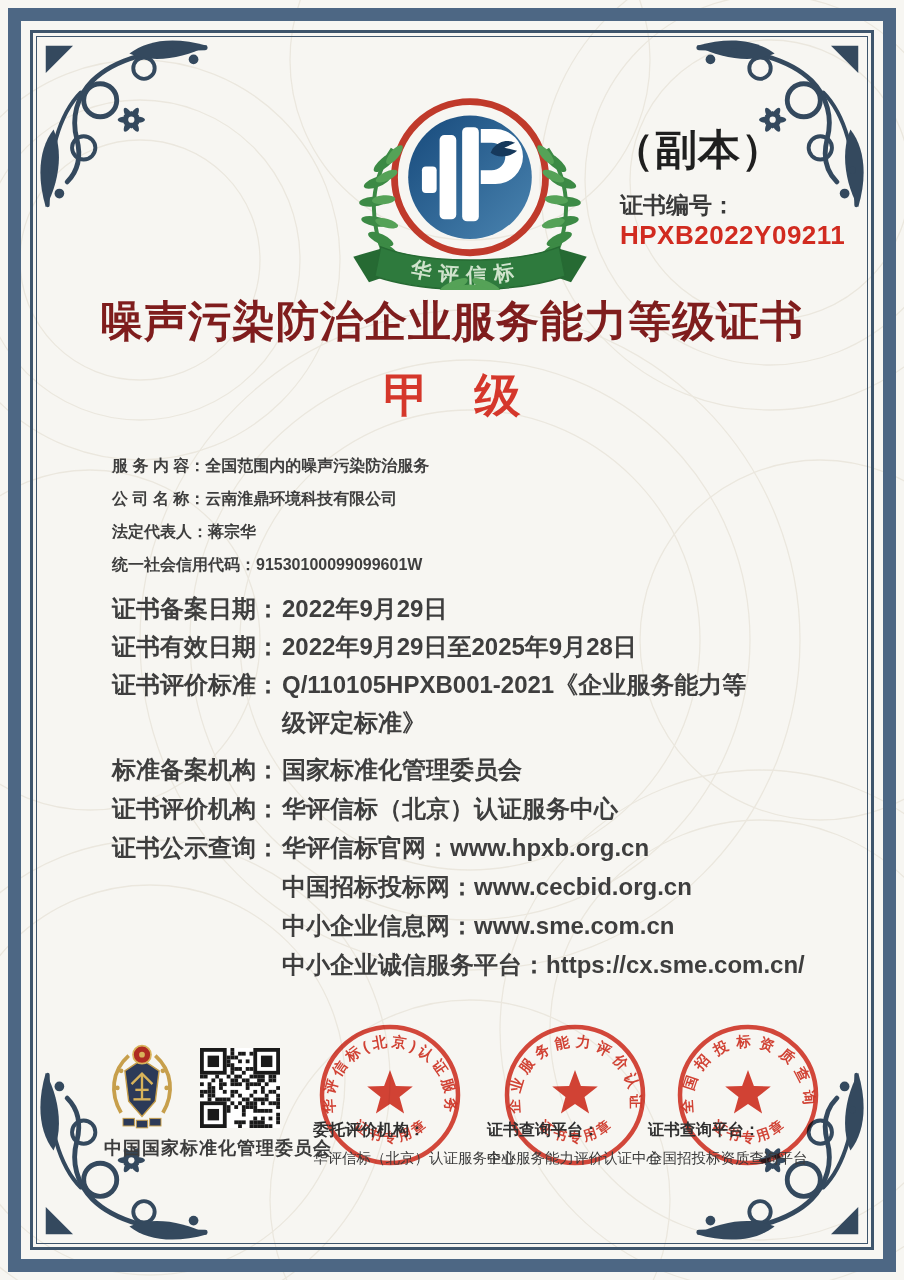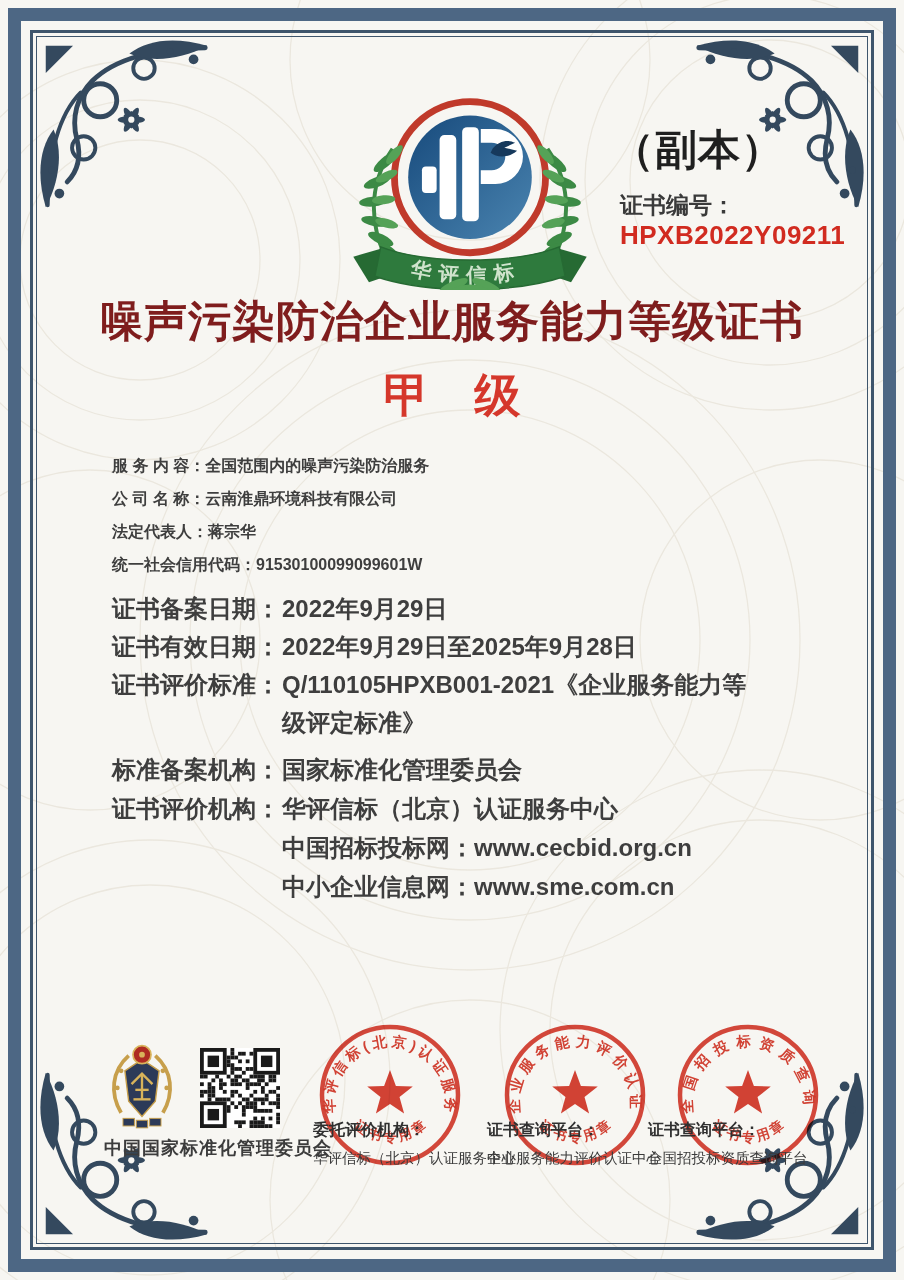--- a/index.html
+++ b/index.html
@@ -200,22 +200,24 @@
   <div class="tblock date-block">
     <div class="row"><span class="lab">证书备案日期：</span><span>2022年9月29日</span></div>
     <div class="row"><span class="lab">证书有效日期：</span><span>2022年9月29日至2025年9月28日</span></div>
     <div class="row"><span class="lab">证书评价标准：</span><span>Q/110105HPXB001-2021《企业服务能力等</span></div>
     <div class="row"><span class="lab"></span><span>级评定标准》</span></div>
   </div>
 
   <div class="tblock org-block">
     <div class="row"><span class="lab">标准备案机构：</span><span>国家标准化管理委员会</span></div>
     <div class="row"><span class="lab">证书评价机构：</span><span>华评信标（北京）认证服务中心</span></div>
+    <div class="row"><span class="lab">证书公示查询：</span><span>华评信标官网：www.hpxb.org.cn</span></div>
     <div class="row"><span class="lab"></span><span>中国招标投标网：www.cecbid.org.cn</span></div>
     <div class="row"><span class="lab"></span><span>中小企业信息网：www.sme.com.cn</span></div>
+    <div class="row"><span class="lab"></span><span>中小企业诚信服务平台：https://cx.sme.com.cn/</span></div>
   </div>
 
   <svg class="emblem" viewBox="0 0 80 94">
     <path d="M18,74 C6,54 8,30 26,14" fill="none" stroke="#c79f4b" stroke-width="4"></path>
     <path d="M62,74 C74,54 72,30 54,14" fill="none" stroke="#c79f4b" stroke-width="4"></path>
     <circle cx="14" cy="48" r="2.5" fill="#c79f4b"></circle>
       <circle cx="66" cy="48" r="2.5" fill="#c79f4b"></circle>
     <circle cx="18" cy="30" r="2.5" fill="#c79f4b"></circle>
       <circle cx="62" cy="30" r="2.5" fill="#c79f4b"></circle>
     <path d="M40,18 L58,30 L54,62 L40,78 L26,62 L22,30 Z" fill="#2c3a58" stroke="#c79f4b" stroke-width="1.5"></path>

